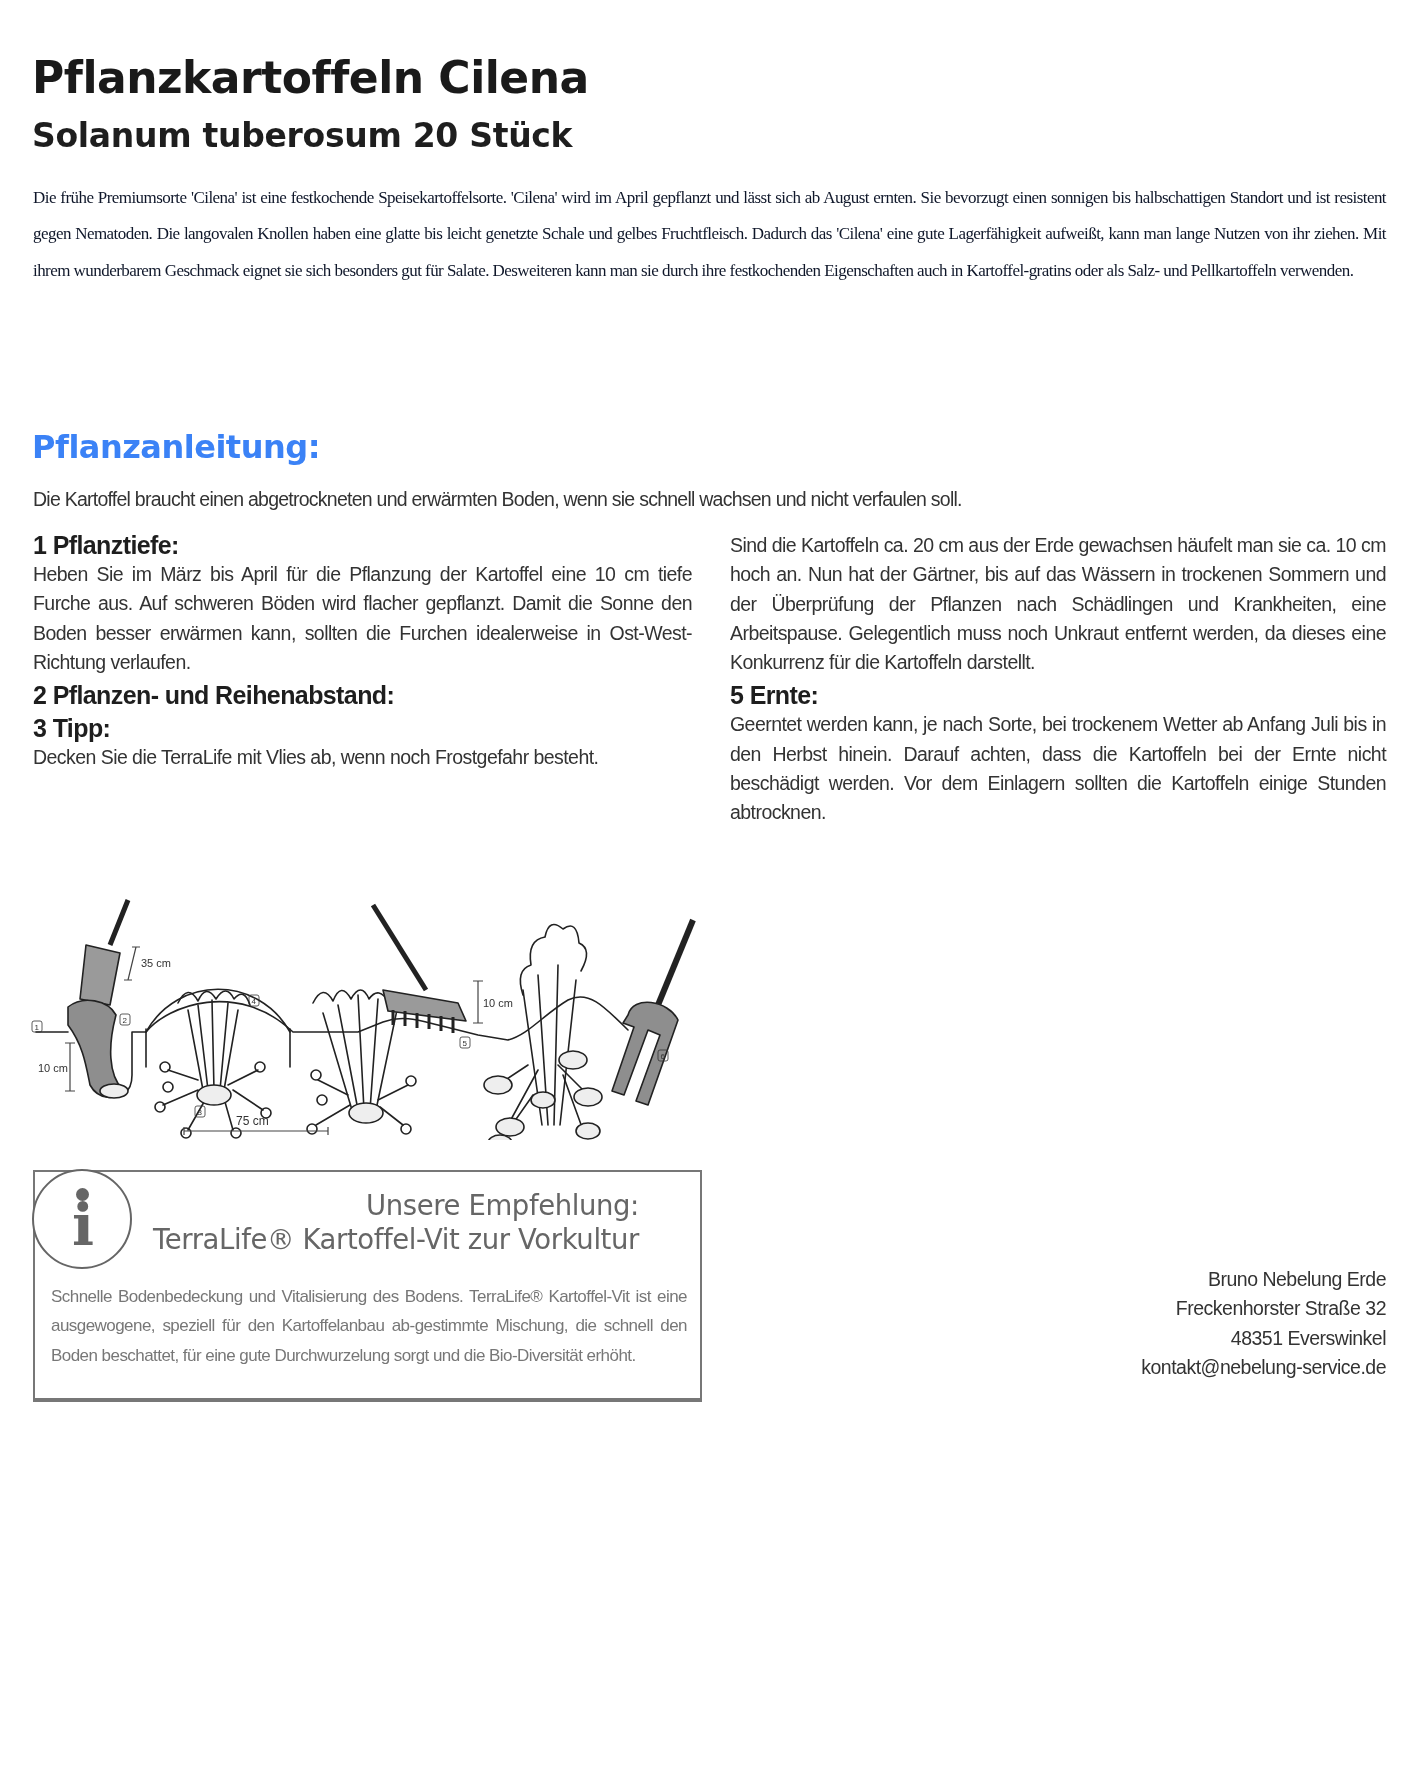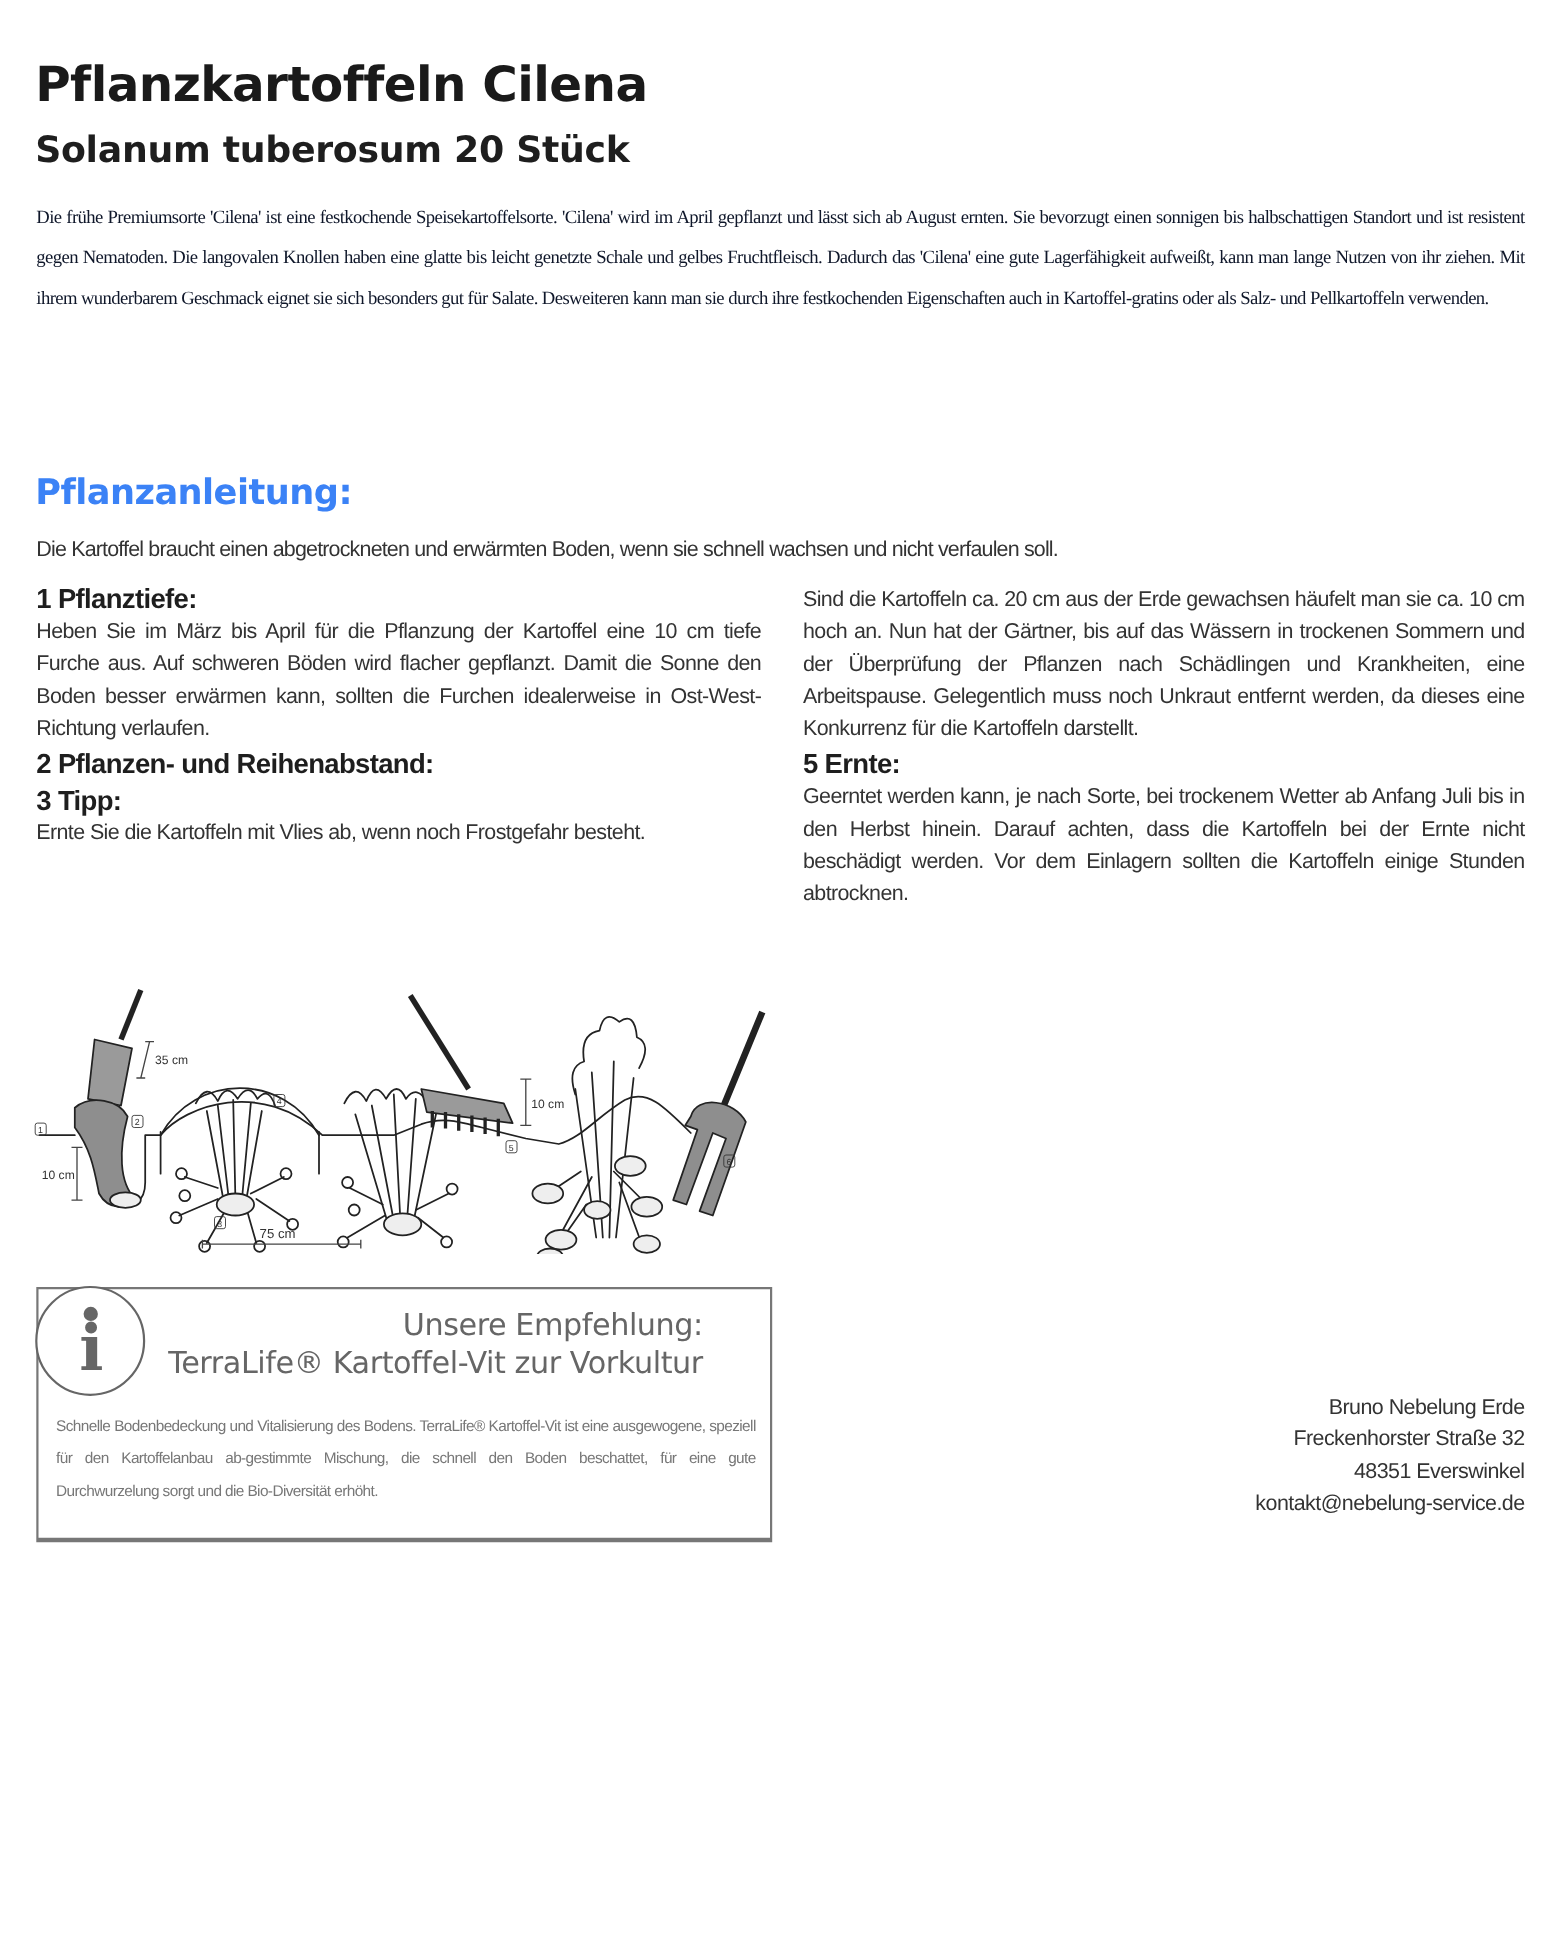--- a/index.html
+++ b/index.html
@@ -57,21 +57,21 @@
     position: absolute; left: 0; top: 24px; width: 98px; text-align: center;
     font-family: "DejaVu Serif", serif; font-weight: bold; font-size: 58px; color: #666; line-height: 60px;
   }
   .rec-title {
     left: 118px; top: 16px; margin: 0;
     font-family: "DejaVu Sans", sans-serif; font-size: 27.5px; line-height: 34px; color: #666;
     letter-spacing: -0.4px; white-space: nowrap; text-align: right;
   }
   .rec-text {
     left: 16px; top: 110px; width: 636px; margin: 0;
-    font-family: "Liberation Sans", sans-serif; font-size: 14px; line-height: 29.3px;
+    font-family: "Liberation Sans", sans-serif; font-size: 17px; line-height: 29.3px;
     color: #777; text-align: justify; letter-spacing: -0.55px;
   }
   .address {
     right: 29px; top: 1265px; text-align: right;
     font-family: "Liberation Sans", sans-serif; font-size: 19.5px; line-height: 29.3px; color: #333;
     letter-spacing: -0.5px;
   }
   .address div { white-space: nowrap; }
 </style>
 </head>
@@ -88,21 +88,21 @@
 <div class="abs col col-left">
   <div class="step">
     <h3>1 Pflanztiefe:</h3>
     <p>Heben Sie im März bis April für die Pflanzung der Kartoffel eine 10 cm tiefe Furche aus. Auf schweren Böden wird flacher gepflanzt. Damit die Sonne den Boden besser erwärmen kann, sollten die Furchen idealerweise in Ost-West-Richtung verlaufen.</p>
   </div>
   <div class="step">
     <h3>2 Pflanzen- und Reihenabstand:</h3>
   </div>
   <div class="step">
     <h3>3 Tipp:</h3>
-    <p>Ernte Sie die Kartoffeln mit Vlies ab, wenn noch Frostgefahr besteht.</p>
+    <p>Decken Sie die TerraLife mit Vlies ab, wenn noch Frostgefahr besteht.</p>
   </div>
 </div>
 
 <div class="abs col col-right">
   <div class="step">
     <p>Sind die Kartoffeln ca. 20 cm aus der Erde gewachsen häufelt man sie ca. 10 cm hoch an. Nun hat der Gärtner, bis auf das Wässern in trockenen Sommern und der Überprüfung der Pflanzen nach Schädlingen und Krankheiten, eine Arbeitspause. Gelegentlich muss noch Unkraut entfernt werden, da dieses eine Konkurrenz für die Kartoffeln darstellt.</p>
   </div>
   <div class="step">
     <h3>5 Ernte:</h3>
     <p>Geerntet werden kann, je nach Sorte, bei trockenem Wetter ab Anfang Juli bis in den Herbst hinein. Darauf achten, dass die Kartoffeln bei der Ernte nicht beschädigt werden. Vor dem Einlagern sollten die Kartoffeln einige Stunden abtrocknen.</p>

